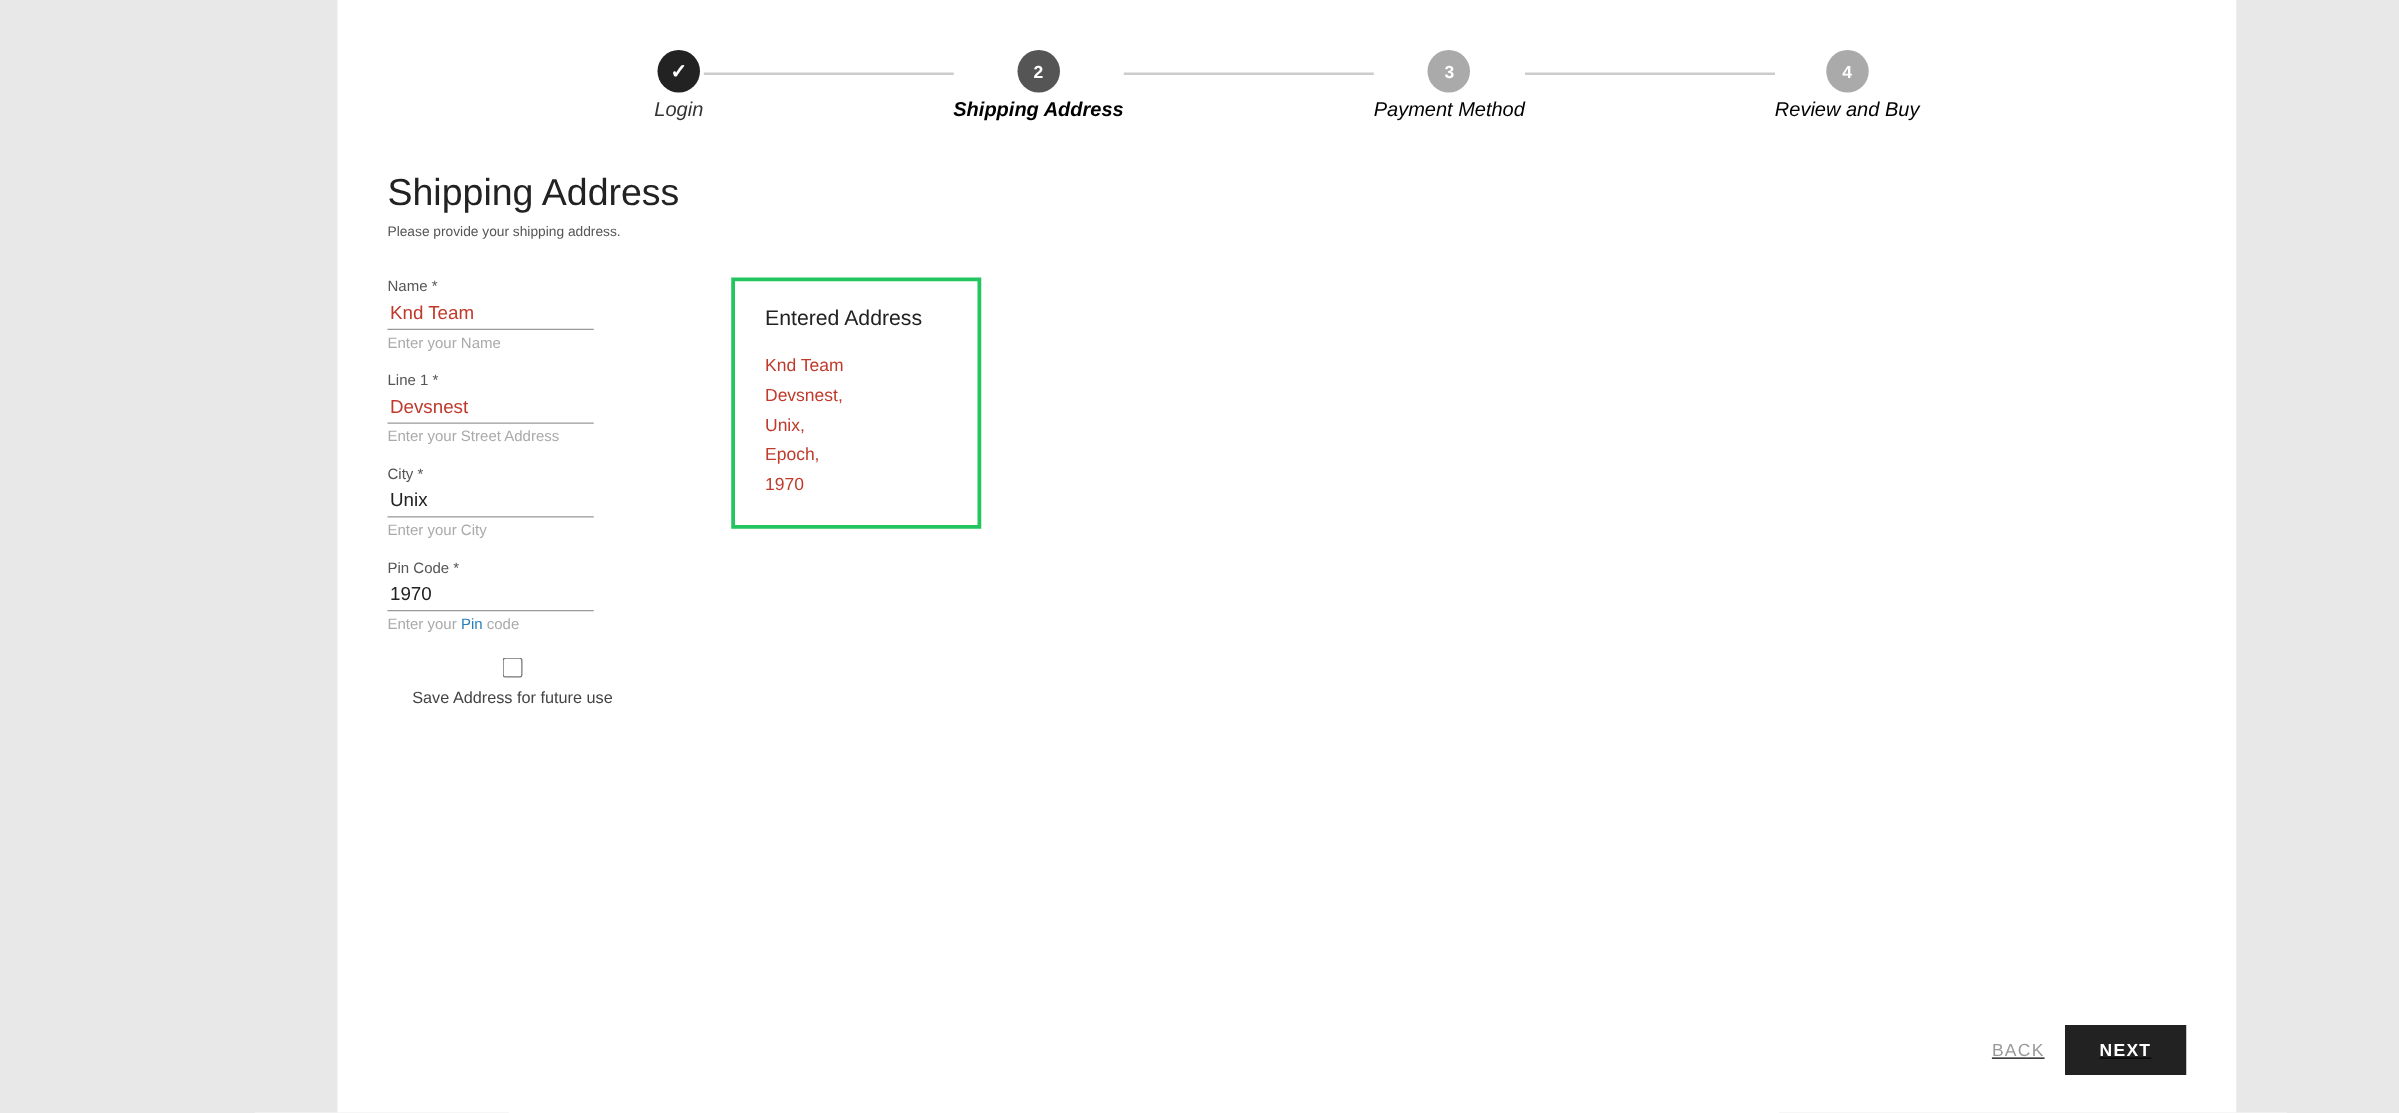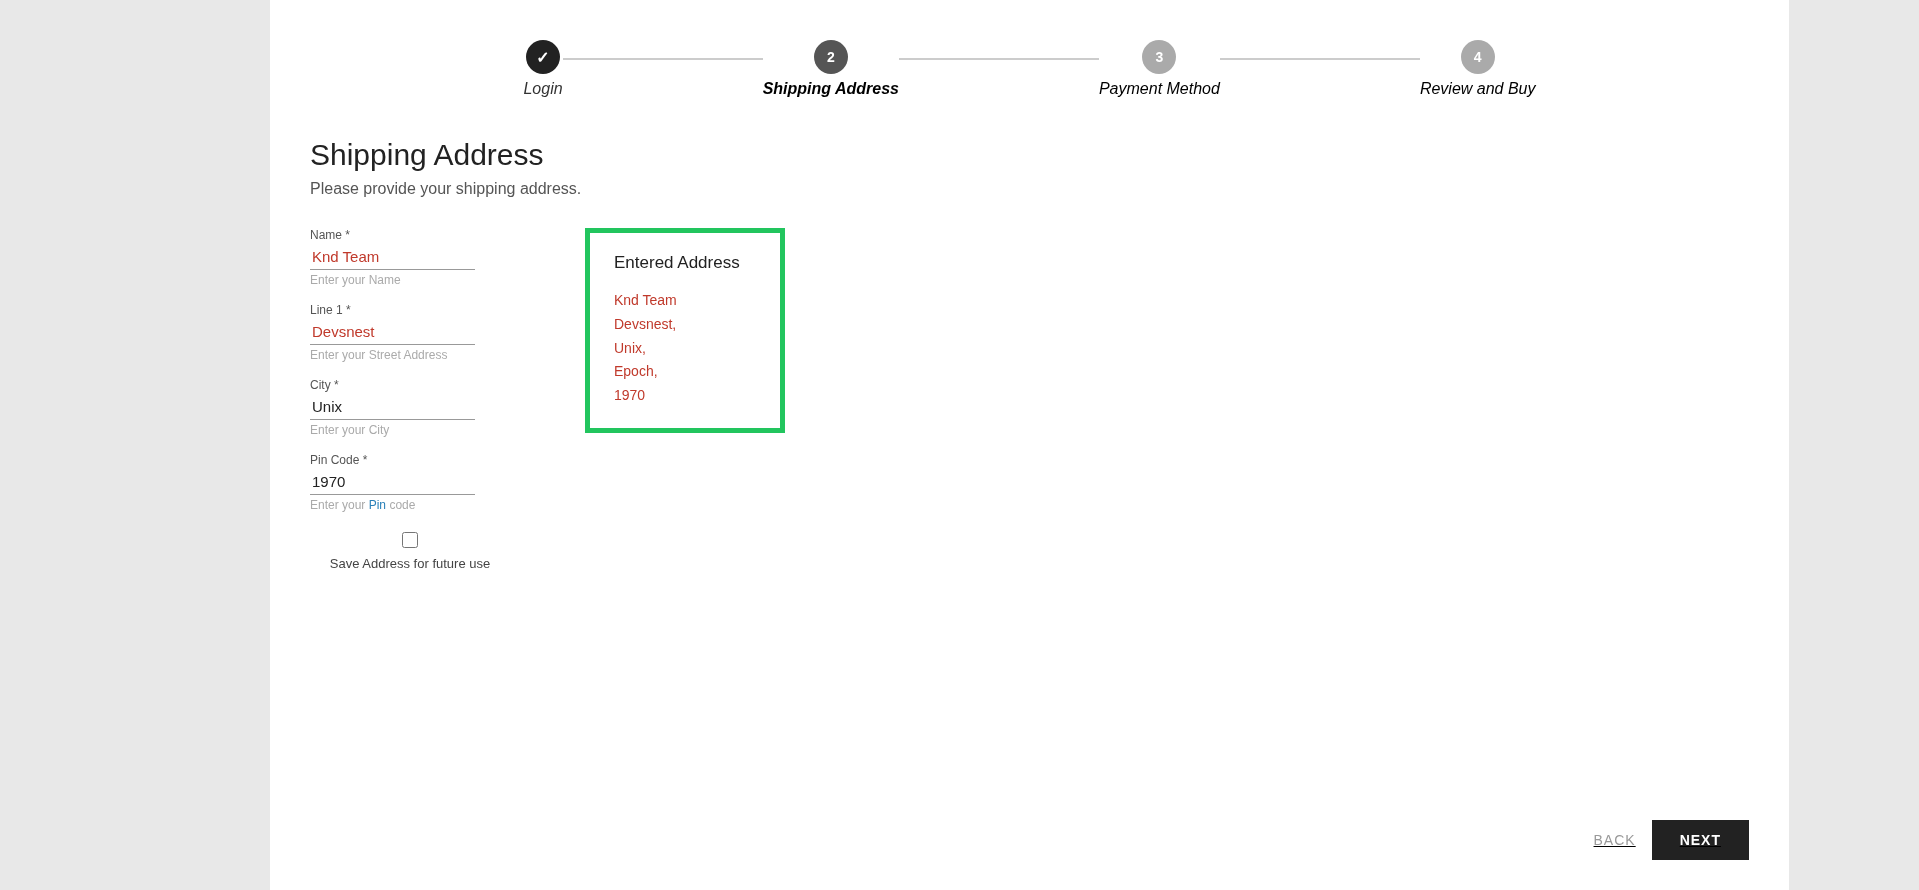--- a/index.html
+++ b/index.html
@@ -97,21 +97,21 @@
 
     
     .page-title {
       font-size: 30px;
       font-weight: 400;
       color: #222;
       margin-bottom: 8px;
     }
 
     .page-subtitle {
-      font-size: 16px;
+      font-size: 11px;
       color: #555;
       margin-bottom: 30px;
     }
 
     
     .form-container {
       display: flex;
       gap: 75px;
     }
 
@@ -171,21 +171,21 @@
       accent-color: #222;
     }
 
     .save-address-label {
       font-size: 13px;
       color: #444;
     }
 
     
     .address-card {
-      border: 5px solid #22c55e;
+      border: 3px solid #22c55e;
       padding: 20px 24px;
       width: 200px;
       background: #fff;
       margin-top: 0;
       align-self: flex-start;
     }
 
     .address-card-title {
       font-size: 17px;
       font-weight: 500;

